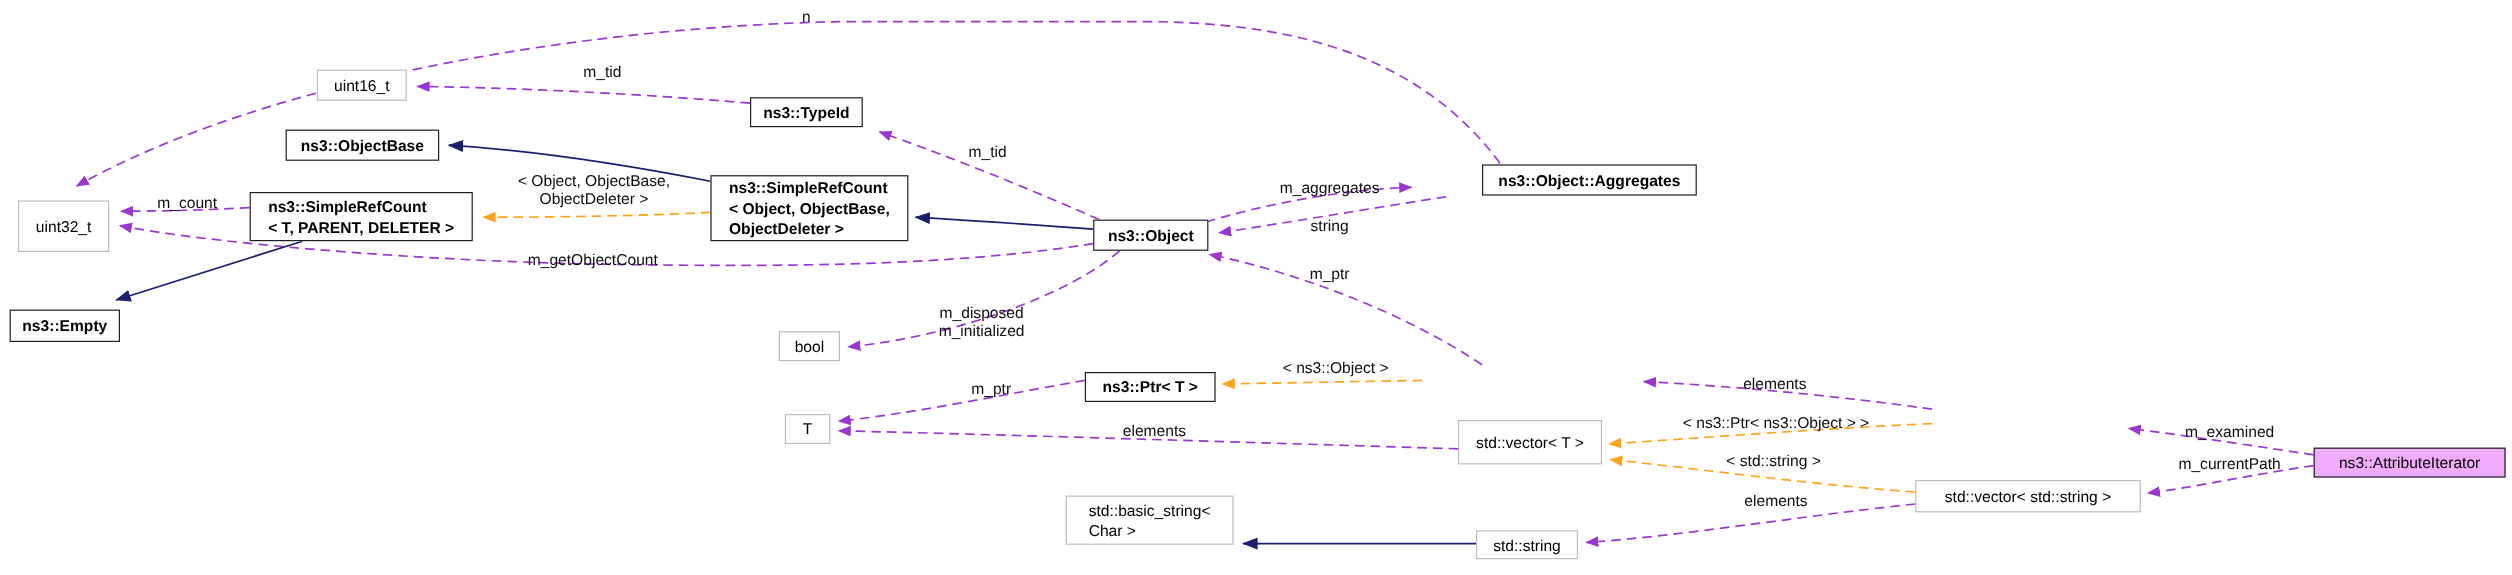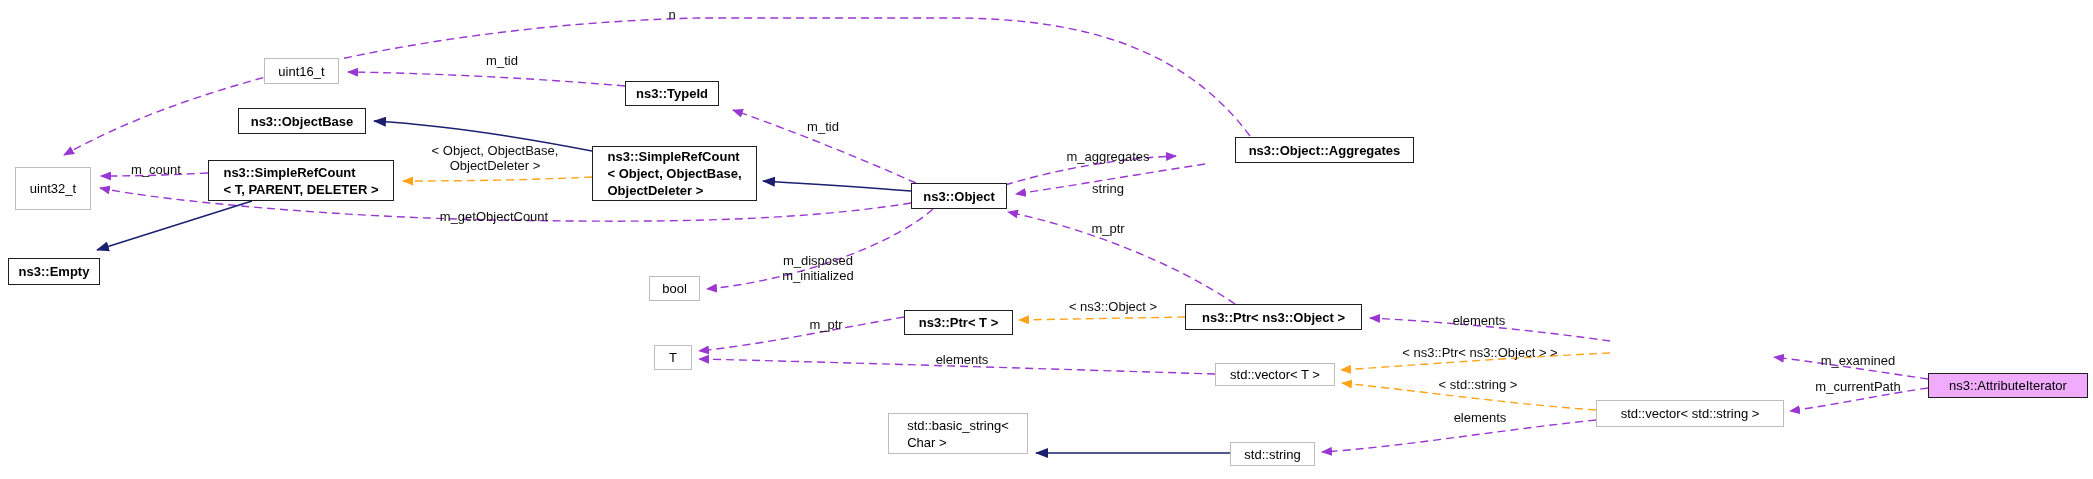--- a/index.html
+++ b/index.html
@@ -111,23 +111,21 @@
   <div class="node cls" style="left:911px;top:183px;width:96px;height:26px">
     <span>ns3::Object</span></div>
   <div class="node cls" style="left:1235px;top:137px;width:179px;height:26px">
     <span>ns3::Object::Aggregates</span></div>
   <div class="node ext" style="left:649px;top:276px;width:51px;height:25px">
     <span>bool</span></div>
   <div class="node cls" style="left:904px;top:310px;width:109px;height:25px">
     <span>ns3::Ptr&lt; T &gt;</span></div>
   <div class="node ext" style="left:654px;top:345px;width:38px;height:25px">
     <span>T</span></div>
-  <div class="node cls" style="left:1185px;top:304px;width:177px;height:26px">
-    <span>ns3::Ptr&lt; ns3::Object &gt;</span></div>
-  <div class="node ext" style="left:1215px;top:363px;width:120px;height:23px">
+  <div class="node ext" style="left:1215px;top:350px;width:120px;height:37px">
     <span>std::vector&lt; T &gt;</span></div>
   <div class="node ext" style="left:1596px;top:400px;width:188px;height:27px">
     <span>std::vector&lt; std::string &gt;</span></div>
   <div class="node ext" style="left:1230px;top:442px;width:85px;height:24px">
     <span>std::string</span></div>
   <div class="node ext" style="left:888px;top:413px;width:140px;height:41px">
     <span>std::basic_string&lt;
 Char &gt;</span></div>
   <div class="node current" style="left:1928px;top:373px;width:160px;height:25px">
     <span>ns3::AttributeIterator</span></div>

